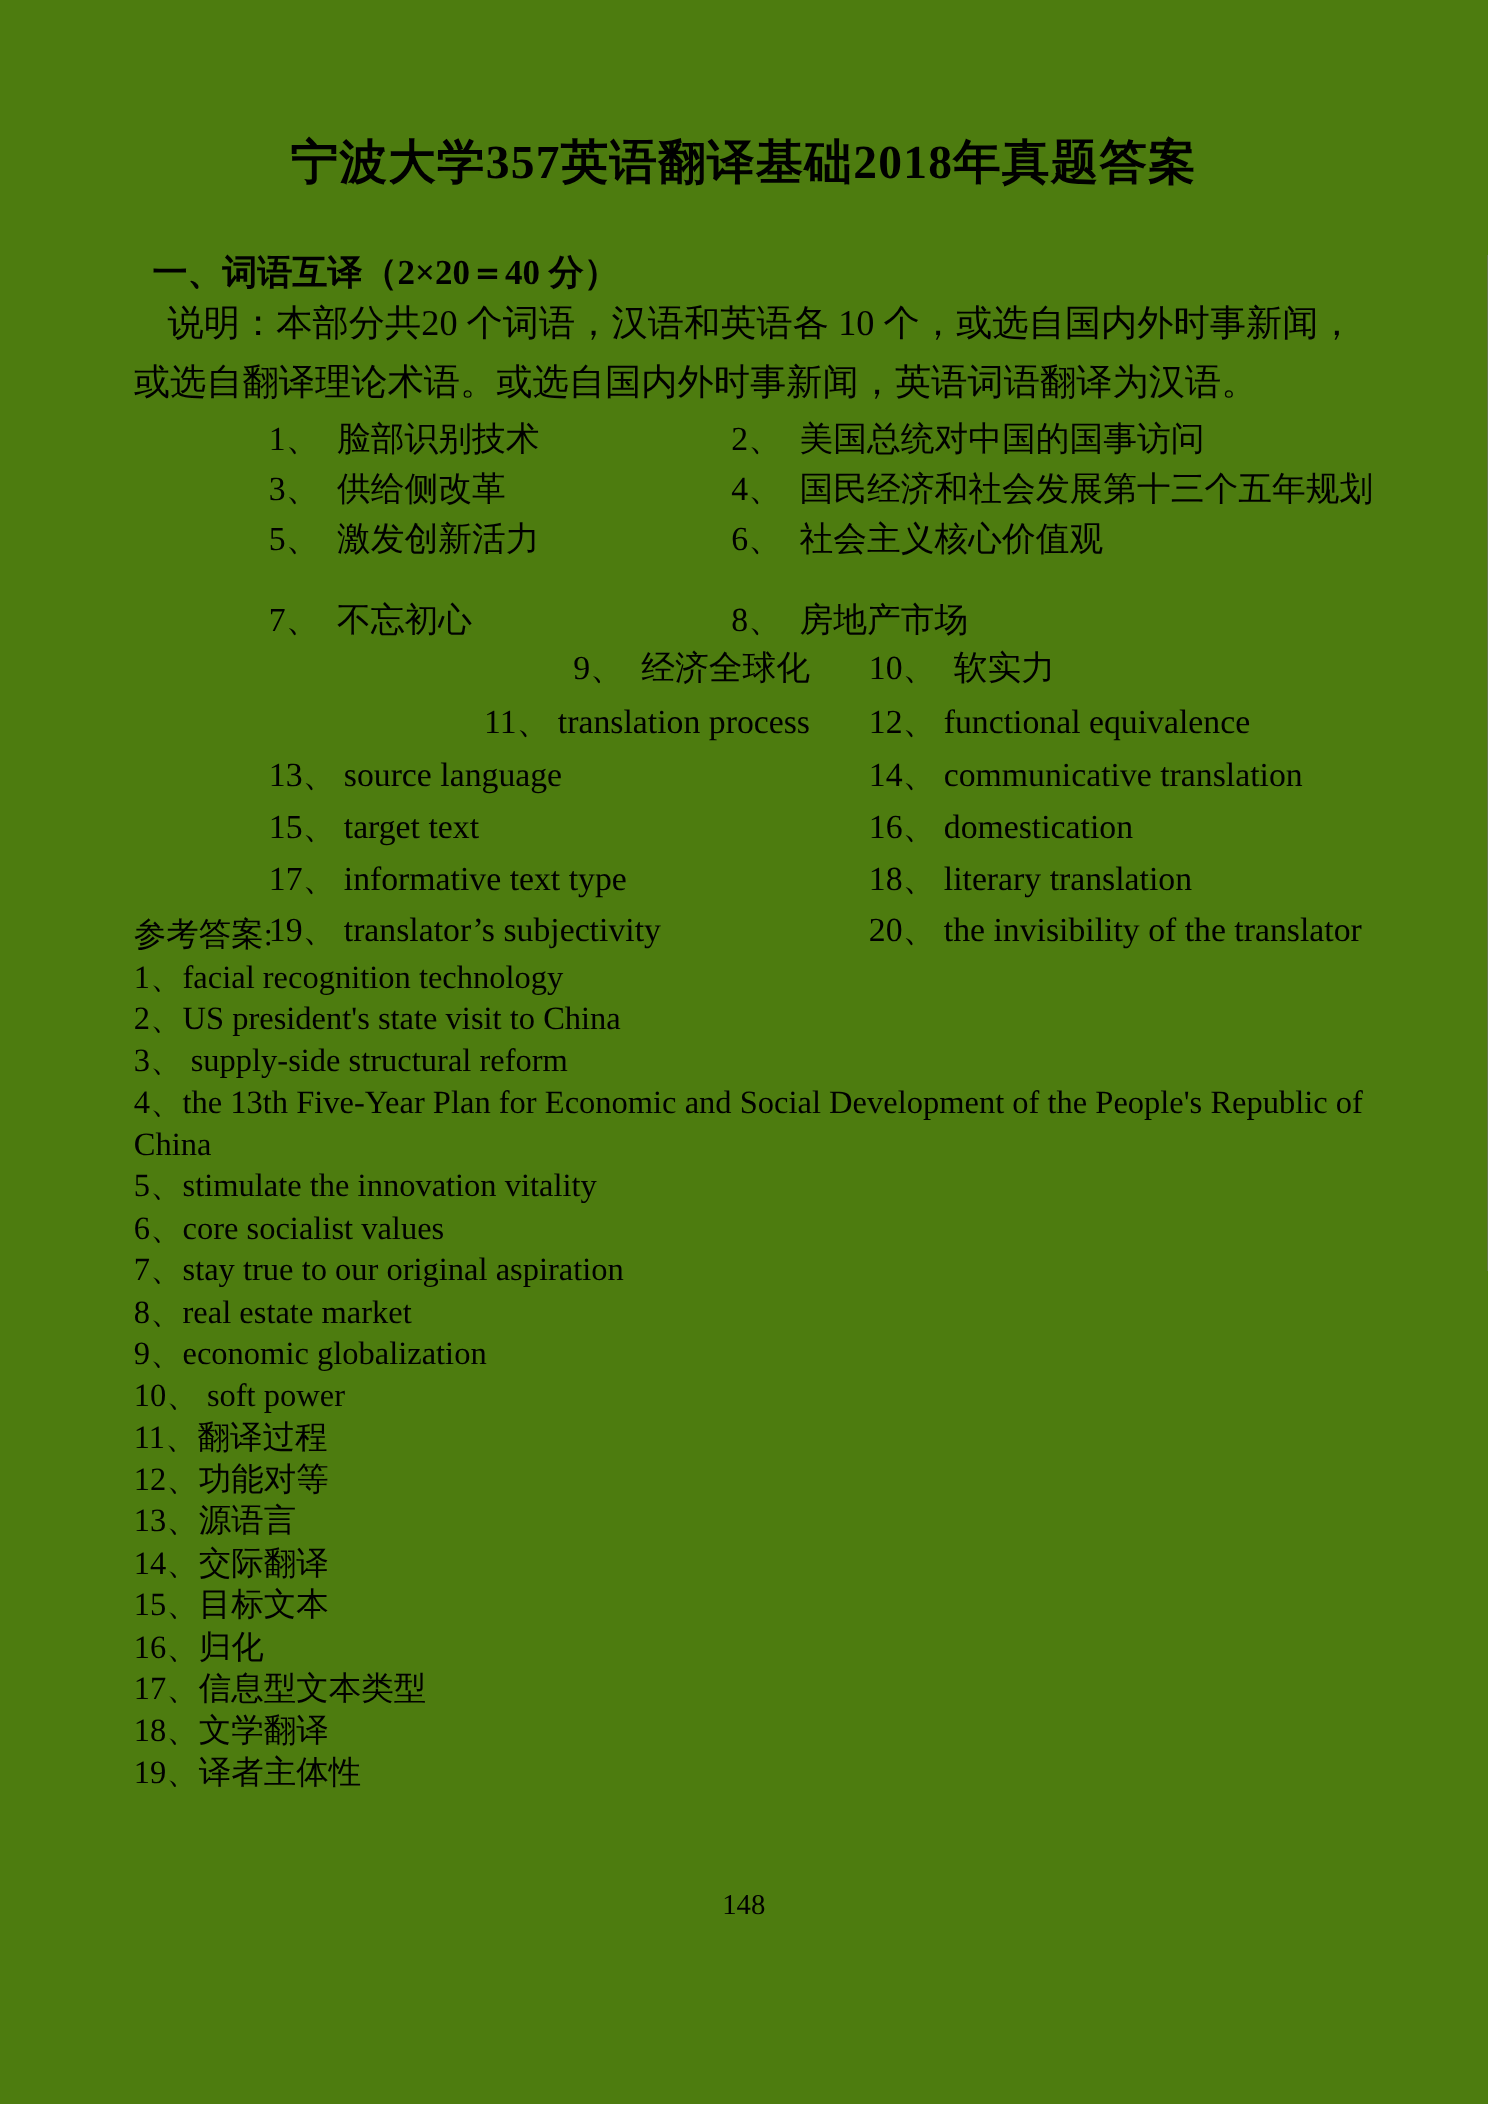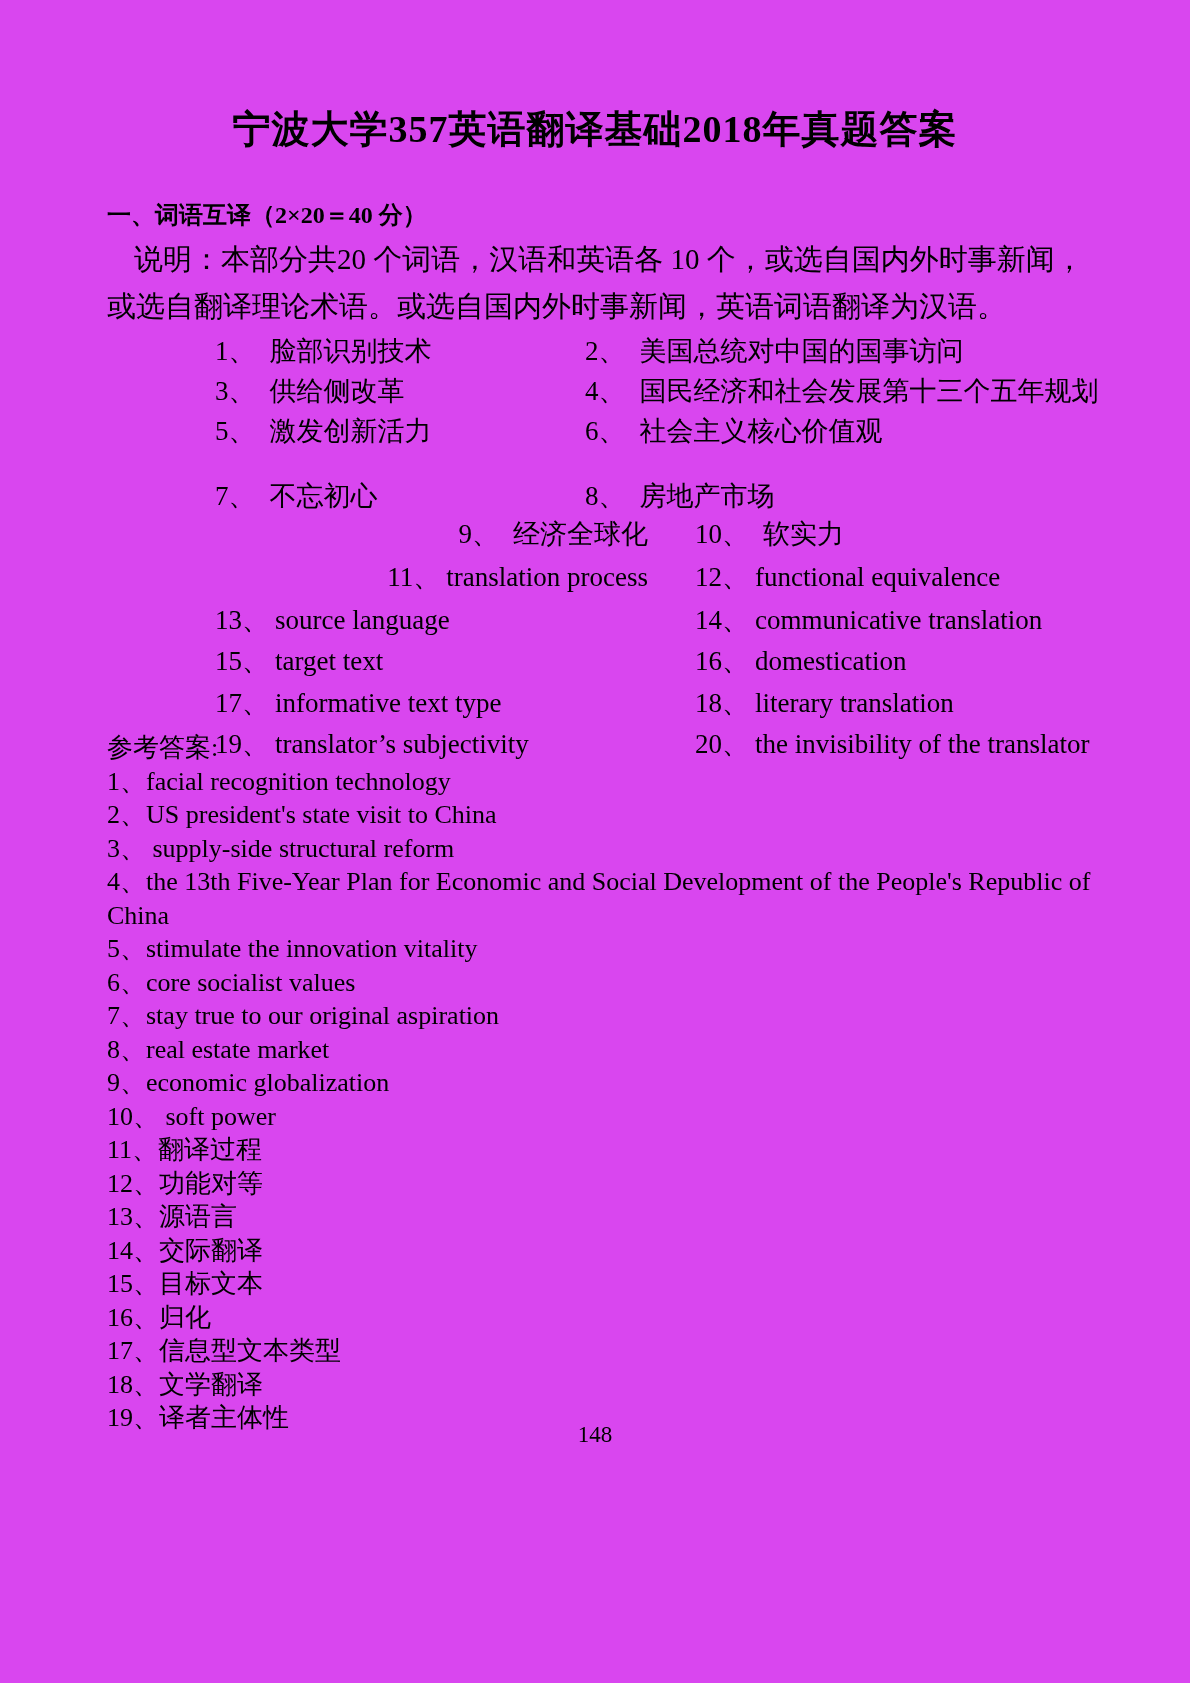--- a/index.html
+++ b/index.html
@@ -1,34 +1,34 @@
 <!DOCTYPE html>
 <html><head>
 <meta charset="utf-8">
 <style>
   html,body{margin:0;padding:0;background:#777;}
   .page{
     position:relative;
     width:1190px;height:1683px;
     margin:0 auto;
-    background:#d946ef;
+    background:#4d7c0f;
     color:#000000;
     font-family:"Liberation Serif","DejaVu Serif",serif;
     overflow:hidden;
   }
   .doc-title{
     position:absolute;left:0;top:104px;width:1190px;
     text-align:center;
     font-size:38px;font-weight:bold;
     letter-spacing:1px;
     white-space:nowrap;
   }
   .sec-heading{
-    position:absolute;left:107px;top:199px;
-    font-size:24px;font-weight:bold;
+    position:absolute;left:122px;top:199px;
+    font-size:28px;font-weight:bold;
     white-space:nowrap;
   }
   .instructions{
     position:absolute;left:107px;top:236px;width:980px;
     font-size:29px;line-height:47px;
   }
   .instr-line{white-space:nowrap;}
   .instr-line.first{text-indent:27px;}
   .q-list{
     position:absolute;left:107px;top:331px;width:1010px;
@@ -45,21 +45,21 @@
   .far .q-c1{width:433px;}
   .q-num{display:inline-block;margin-right:14px;}
   .tightgap .q-num{margin-right:6px;}
   .answers{
     position:absolute;left:107px;top:731px;width:985px;
     font-size:26px;line-height:33.5px;
   }
   .ans-heading{white-space:nowrap;}
   .ans-text{white-space:pre-wrap;}
   .page-footer{
-    position:absolute;left:0;top:1422px;width:1190px;
+    position:absolute;left:0;top:1511px;width:1190px;
     text-align:center;font-size:23px;
   }
 </style>
 </head>
 <body>
 
 <div class="page">
 
   <div class="doc-title">宁波大学357英语翻译基础2018年真题答案</div>
 

